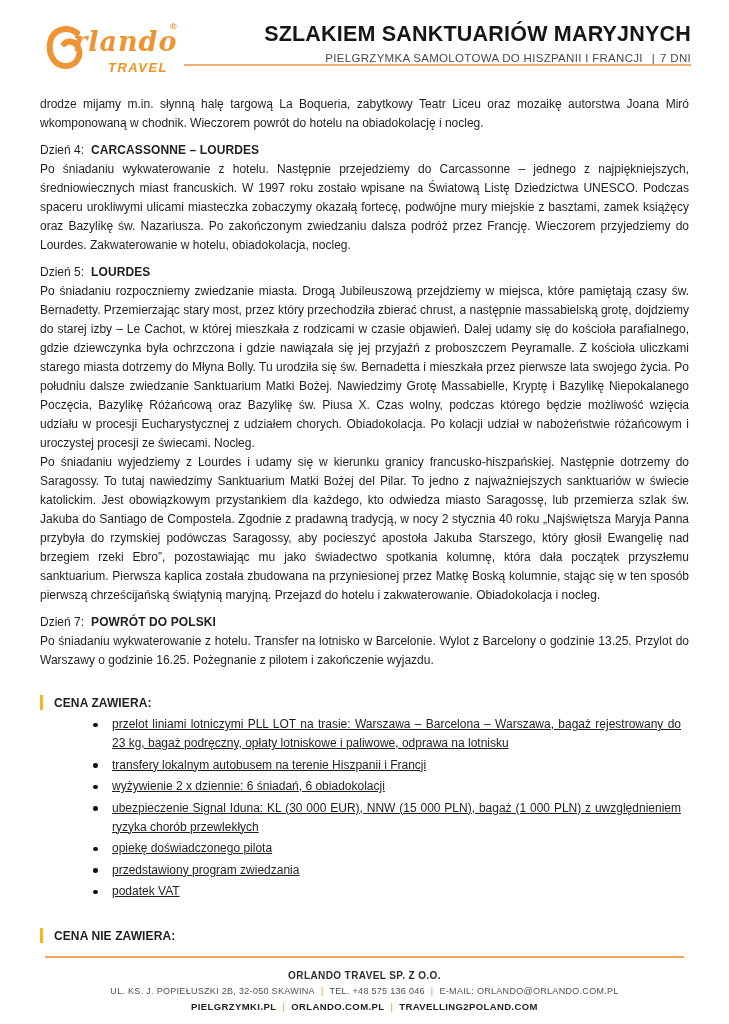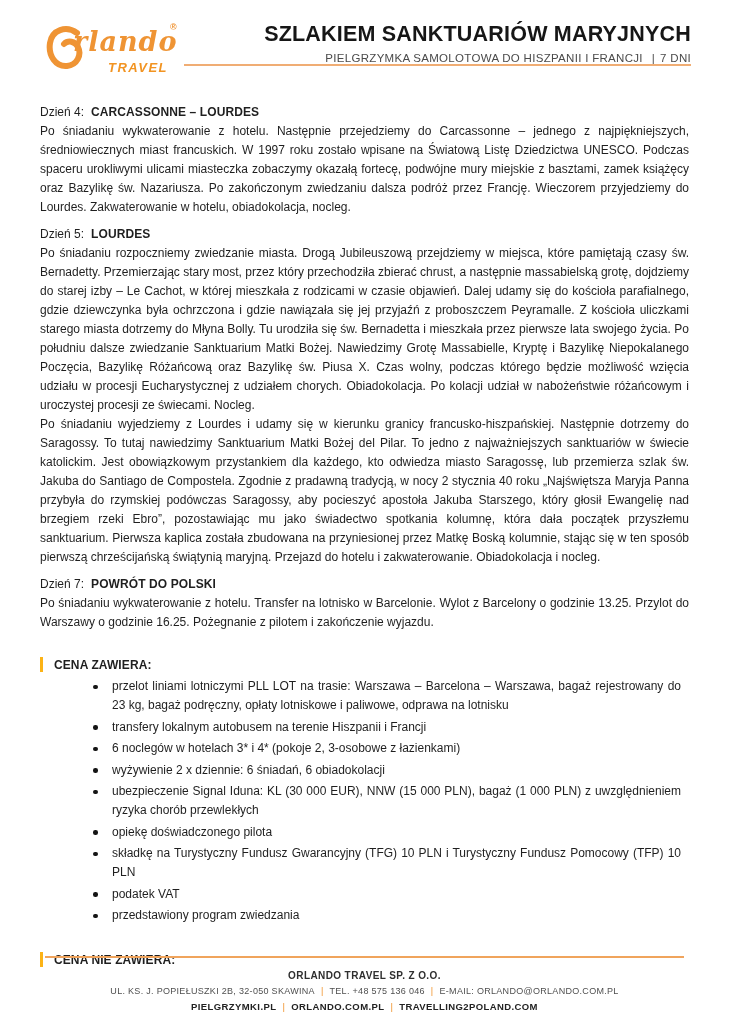--- a/index.html
+++ b/index.html
@@ -36,21 +36,21 @@
   .content { padding:15px 40px 0 40px; }
   .para { font-size:12px; line-height:19px; text-align:justify; }
   .day-heading { margin-top:8px; font-size:12px; line-height:19px; }
   .day-heading .day-title { font-weight:bold; margin-left:7px; letter-spacing:0.1px; }
   
   .price-section { margin-top:25px; }
   .price-section.second { margin-top:27px; }
   .section-heading { display:flex; align-items:center; }
   .accent-bar { width:3px; height:15px; background:#fcb316; margin-right:11px; flex:0 0 auto; }
   .section-heading-label { font-weight:bold; font-size:12px; letter-spacing:0.1px;text-align:right; }
-  ul.bullets { list-style:none; margin:5px 0 0 48px; }
+  ul.bullets { list-style:none; margin:5px 0 0 48px;text-decoration:underline; }
   ul.bullets li {
     position:relative; padding-left:24px; font-size:12px; line-height:19px;
     margin-bottom:2.5px; text-align:justify; padding-right:8px;
   }
   ul.bullets li::before {
     content:""; position:absolute; left:5px; top:7.5px;
     width:4.5px; height:4.5px; border-radius:50%; background:#141414;
   }
   
   .footer {
@@ -79,20 +79,21 @@
     <div class="header-right">
       <div class="page-title">SZLAKIEM SANKTUARIÓW MARYJNYCH</div>
       <div class="page-subtitle">
         <span>PIELGRZYMKA SAMOLOTOWA DO HISZPANII I FRANCJI</span><span class="sep">|</span><span>7 DNI</span>
       </div>
     </div>
   </div>
 
   <div class="content">
 
+    <p class="para">drodze mijamy m.in. słynną halę targową La Boqueria, zabytkowy Teatr Liceu oraz mozaikę autorstwa Joana Miró wkomponowaną w chodnik.  Wieczorem powrót do hotelu na obiadokolację i nocleg.</p>
 
     <div class="day-heading">
       <span>Dzień 4:</span><span class="day-title">CARCASSONNE – LOURDES</span>
     </div>
     <p class="para">Po śniadaniu wykwaterowanie z hotelu. Następnie przejedziemy do Carcassonne – jednego z najpiękniejszych, średniowiecznych miast francuskich. W 1997 roku zostało wpisane na Światową Listę Dziedzictwa UNESCO. Podczas spaceru urokliwymi ulicami miasteczka zobaczymy okazałą fortecę, podwójne mury miejskie z basztami, zamek książęcy oraz Bazylikę św. Nazariusza. Po zakończonym zwiedzaniu dalsza podróż przez Francję. Wieczorem przyjedziemy do Lourdes. Zakwaterowanie w hotelu, obiadokolacja, nocleg.</p>
 
     <div class="day-heading">
       <span>Dzień 5:</span><span class="day-title">LOURDES</span>
     </div>
     <p class="para">Po śniadaniu rozpoczniemy zwiedzanie miasta. Drogą Jubileuszową przejdziemy w miejsca, które pamiętają czasy św. Bernadetty. Przemierzając stary most, przez który przechodziła zbierać chrust, a następnie massabielską grotę, dojdziemy do starej izby – Le Cachot, w której mieszkała z rodzicami w czasie objawień. Dalej udamy się do kościoła parafialnego, gdzie dziewczynka była ochrzczona i gdzie nawiązała się jej przyjaźń z proboszczem Peyramalle. Z kościoła uliczkami starego miasta dotrzemy do Młyna Bolly. Tu urodziła się św. Bernadetta i mieszkała przez pierwsze lata swojego życia. Po południu dalsze zwiedzanie Sanktuarium Matki Bożej. Nawiedzimy Grotę Massabielle, Kryptę i Bazylikę Niepokalanego Poczęcia, Bazylikę Różańcową oraz Bazylikę św. Piusa X. Czas wolny, podczas którego będzie możliwość wzięcia udziału w procesji Eucharystycznej z udziałem chorych. Obiadokolacja. Po kolacji udział w nabożeństwie różańcowym i uroczystej procesji ze świecami. Nocleg.</p>
@@ -105,27 +106,25 @@
     <p class="para">Po śniadaniu wykwaterowanie z hotelu. Transfer na lotnisko w Barcelonie. Wylot z Barcelony o godzinie 13.25. Przylot do Warszawy o godzinie 16.25. Pożegnanie z pilotem i zakończenie wyjazdu.</p>
 
     <div class="price-section">
       <div class="section-heading">
         <span class="accent-bar"></span>
         <span class="section-heading-label">CENA ZAWIERA:</span>
       </div>
       <ul class="bullets">
         <li>przelot liniami lotniczymi PLL LOT na trasie: Warszawa – Barcelona – Warszawa, bagaż rejestrowany do 23 kg, bagaż podręczny, opłaty lotniskowe i paliwowe, odprawa na lotnisku</li>
         <li>transfery lokalnym autobusem na terenie Hiszpanii i Francji</li>
-        <li>6 noclegów w hotelach 3* i 4* (pokoje 2, 3-osobowe z łazienkami)</li>
         <li>wyżywienie 2 x dziennie: 6 śniadań, 6 obiadokolacji</li>
         <li>ubezpieczenie Signal Iduna: KL (30 000 EUR), NNW (15 000 PLN), bagaż (1 000 PLN) z uwzględnieniem ryzyka chorób przewlekłych</li>
         <li>opiekę doświadczonego pilota</li>
-        <li>składkę na Turystyczny Fundusz Gwarancyjny (TFG) 10 PLN i Turystyczny Fundusz Pomocowy (TFP) 10 PLN</li>
+        <li>przedstawiony program zwiedzania</li>
         <li>podatek VAT</li>
-        <li>przedstawiony program zwiedzania</li>
       </ul>
     </div>
 
     <div class="price-section second">
       <div class="section-heading">
         <span class="accent-bar"></span>
         <span class="section-heading-label">CENA NIE ZAWIERA:</span>
       </div>
 
     </div>

